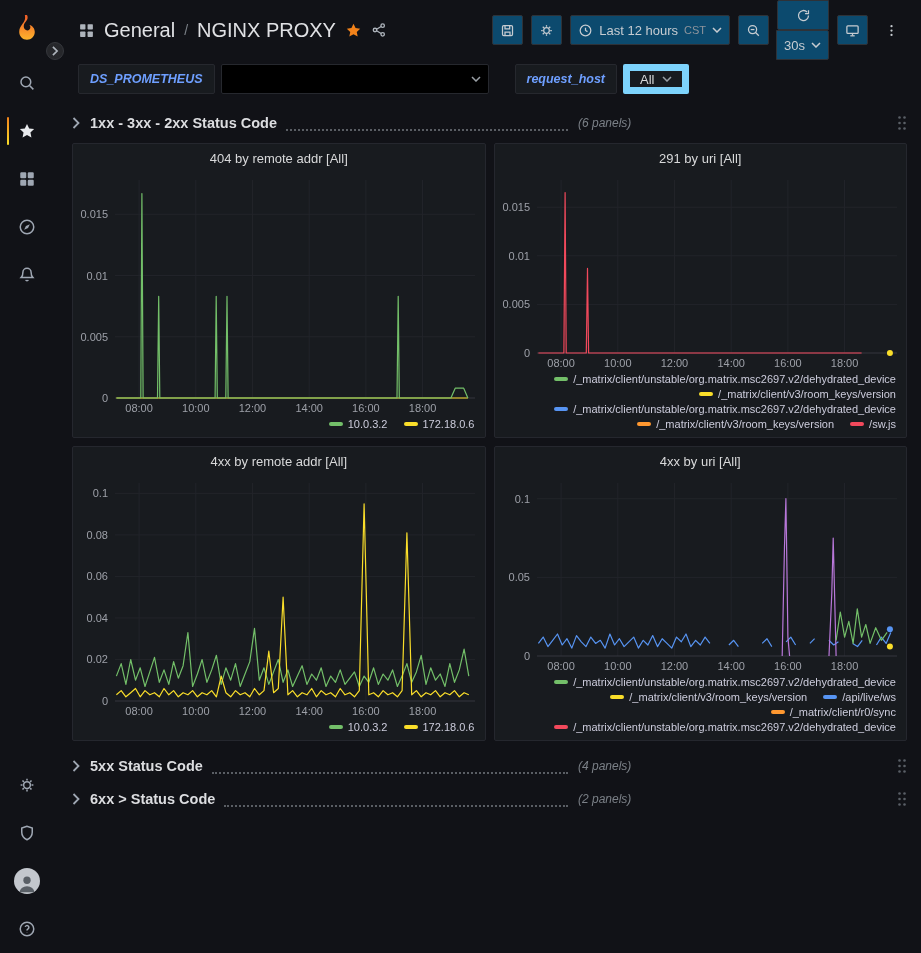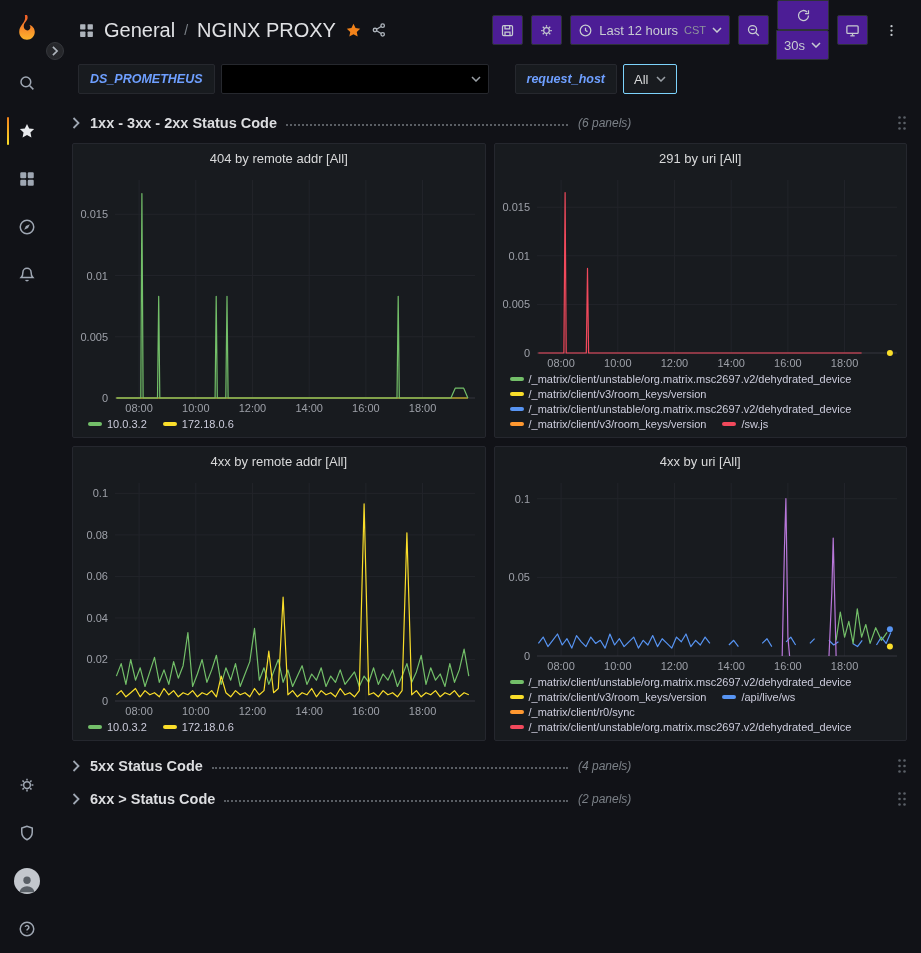--- a/index.html
+++ b/index.html
@@ -24,56 +24,56 @@
     background:#26272b; border:1px solid #35373c; color:#aeb4bc; display:flex; align-items:center; justify-content:center; cursor:pointer; z-index:5; }
 
   
   .main { flex:1; min-width:0; display:flex; flex-direction:column; }
 
   .topbar { flex:0 0 52px; display:flex; align-items:center; padding:0 14px 0 24px; }
   .tb-left { display:flex; align-items:center; gap:9px; color:#aeb4bc; }
   .crumb { font-size:20px; color:#e0e1e4; cursor:pointer; }
   .crumb-sep { color:#7b8087; font-size:14px; }
   .tb-right { margin-left:auto; display:flex; align-items:center; gap:8px; }
-  .tbtn { height:30px; min-width:30px; padding:0 7px; background:#4c1d95; border:1px solid #2e3238; border-radius:2px;
+  .tbtn { height:30px; min-width:30px; padding:0 7px; background:#0c4a6e; border:1px solid #2e3238; border-radius:2px;
     display:flex; align-items:center; justify-content:center; gap:6px; color:#c7ccd1; font-size:13px; cursor:pointer; }
   .tbtn.noborder { background:transparent; border-color:transparent; }
   .tz { font-size:11px; color:#8e949c; }
   .btn-pair { display:flex;flex-direction:column; }
   .btn-pair .tbtn:first-child { border-top-right-radius:0; border-bottom-right-radius:0; }
   .btn-pair .tbtn:last-child { border-top-left-radius:0; border-bottom-left-radius:0; margin-left:-1px; }
   .iconbtn svg { display:block; }
 
   
   .subbar { flex:0 0 38px; display:flex; align-items:center; gap:6px; padding:0 24px; }
   .var-label { height:30px; display:flex; align-items:center; padding:0 11px; background:#181b1f; border:1px solid #26282e;
     border-radius:2px; color:#6e9fff; font-size:12.5px; font-weight:700; cursor:pointer;font-style:italic; }
   .var-black { width:268px; height:30px; background:#000; border:1px solid #26282e; border-radius:2px;
     display:flex; align-items:center; justify-content:flex-end; padding:0 7px; cursor:pointer; margin-right:20px; }
-  .var-select { height:30px; display:flex; align-items:center; gap:8px; padding:0 10px; background:#181b1f; border:1px solid #7dd3fc;
+  .var-select { height:30px; display:flex; align-items:center; gap:8px; padding:0 10px; background:#181b1f; border:7px solid #7dd3fc;
     border-radius:2px; color:#d8d9da; font-size:13px; cursor:pointer; }
 
   
   .dash { flex:1; padding:6px 14px 0 18px; overflow:hidden; }
   .row-head { display:flex; align-items:center; height:26px; margin:6px 0 7px; cursor:pointer; }
-  .row-title-wrap { display:flex; align-items:flex-start; width:478px; }
+  .row-title-wrap { display:flex; align-items:flex-end; width:478px; }
   .row-chevron { width:18px; flex:0 0 18px; color:#9fa7b3; display:flex; align-items:center; }
   .row-title { font-size:14.5px; font-weight:700; color:#dcdde0; white-space:nowrap; margin-right:9px; }
   .row-dots { flex:1; height:11px; border-bottom:2px dotted #5a5e64; }
   .row-count { font-size:12px; font-style:italic; color:#7b8087; margin-left:10px; }
   .row-handle { margin-left:auto; cursor:grab; display:flex; }
 
   .panel-grid { display:grid; grid-template-columns:1fr 1fr; gap:8px; margin:4px 0 12px; }
   .panel { height:295px; background:#181b1f; border:1px solid #25272e; border-radius:2px;
     display:flex; flex-direction:column; overflow:hidden; }
   .panel-title { flex:0 0 28px; display:flex; align-items:center; justify-content:center;
     font-size:13px; font-weight:500; color:#d8d9da; cursor:pointer; }
   .chart { flex:1 1 auto; min-height:100px; position:relative; }
   .chart svg { position:absolute; left:0; top:0; }
-  .legend { flex:0 0 auto; display:flex; flex-wrap:wrap; column-gap:16px; row-gap:3px; padding:2px 10px 7px 15px; }
+  .legend { flex:0 0 auto; display:flex; flex-wrap:wrap; column-gap:16px; row-gap:3px; padding:2px 10px 7px 15px;justify-content:flex-end; }
   .legend-item { display:flex; align-items:center; gap:5px; font-size:11px; color:#ccccdc; white-space:nowrap; cursor:pointer; }
   .legend-item i { width:14px; height:4px; border-radius:2px; display:inline-block; flex:0 0 14px; }
   .tick { fill:#9da0a8; font-size:11px; font-family:"Liberation Sans", sans-serif; }
 </style>
 </head>
 <body>
 
 <div class="app">
 
   <aside class="sidebar">

